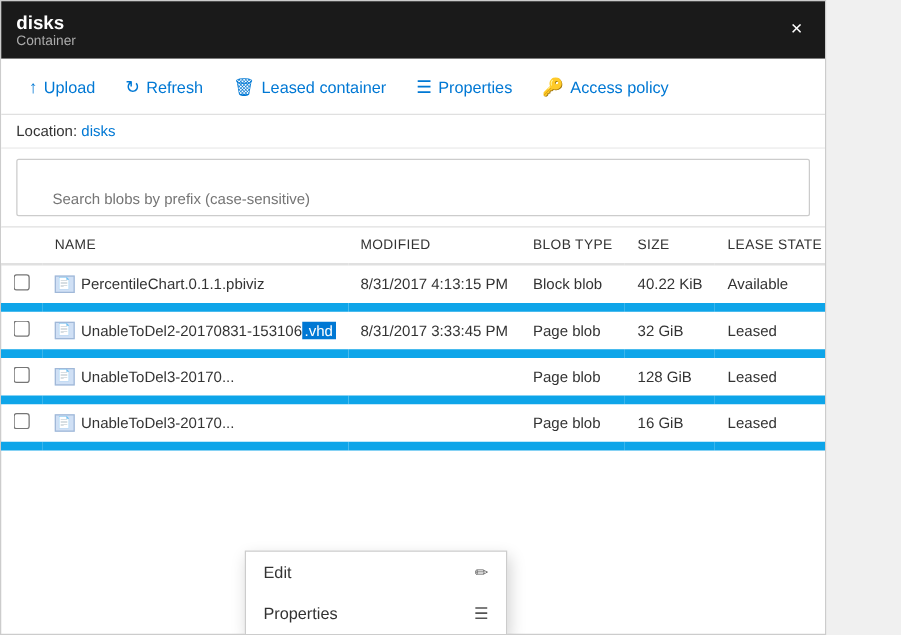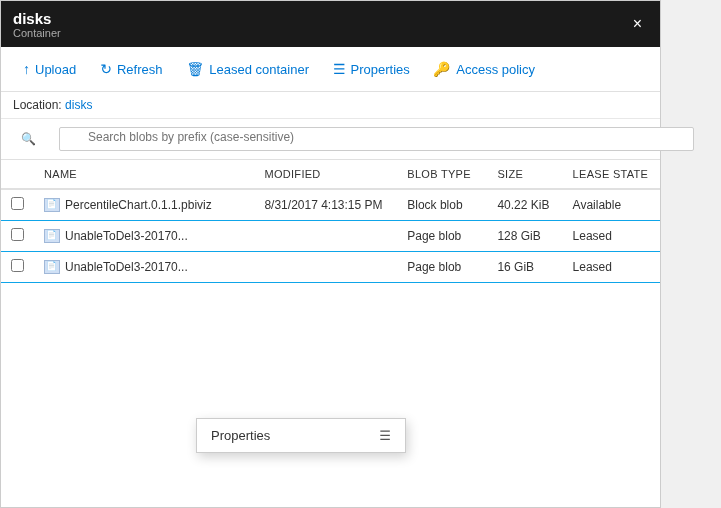--- a/index.html
+++ b/index.html
@@ -77,28 +77,27 @@
       text-decoration: none;
       cursor: pointer;
     }
     .search-bar {
       padding: 8px 12px;
       background: #fff;
       border-bottom: 1px solid #e0e0e0;
     }
     .search-input {
       width: 100%;
-      padding: 2px 10px 6px 28px;
+      padding: 24px 10px 6px 28px;
       border: 1px solid #ccc;
       border-radius: 2px;
       font-size: 12px;
       color: #333;
       background: #fff;
       position: relative;
-      margin-left: 46px;
     }
     .search-wrapper {
       position: relative;
     }
     .search-icon-inner {
       position: absolute;
       left: 8px;
       top: 50%;
       transform: translateY(-50%);
       color: #666;
@@ -122,21 +121,21 @@
       padding: 8px 10px;
       text-align: left;
       font-size: 11px;
       font-weight: 400;
       color: #333;
       text-transform: uppercase;
       letter-spacing: 0.3px;
       white-space: nowrap;
     }
     tbody tr {
-      border-bottom: 1px solid #0ea5e9;
+      border-bottom: 7px solid #0ea5e9;
     }
     tbody tr.selected { background: #dde9f5; }
     tbody td {
       padding: 7px 10px;
       font-size: 12px;
       color: #333;
       white-space: nowrap;
     }
     .checkbox-cell {
       width: 30px;
@@ -241,37 +240,49 @@
       <tr>
             <td class="checkbox-cell"><input type="checkbox" style=""></td>
             <td><span style="display:inline-block;width:16px;height:14px;background:#d0e0f5;border:1px solid #a0b8d8;margin-right:5px;vertical-align:middle;font-size:9px;text-align:center;color:#555;">📄</span>PercentileChart.0.1.1.pbiviz</td>
             <td>8/31/2017 4:13:15 PM</td>
             <td>Block blob</td>
             <td>40.22 KiB</td>
             <td>Available</td>
           </tr>
           <tr>
             <td class="checkbox-cell"><input type="checkbox" style=""></td>
+            <td><span style="display:inline-block;width:16px;height:14px;background:#d0e0f5;border:1px solid #a0b8d8;margin-right:5px;vertical-align:middle;font-size:9px;text-align:center;color:#555;">📄</span>UnableToDel2-20170831-153106<span class="highlighted-text">.vhd</span></td>
+            <td>8/31/2017 3:33:45 PM</td>
+            <td>Page blob</td>
+            <td>32 GiB</td>
+            <td>Leased</td>
+          </tr>
+          <tr>
+            <td class="checkbox-cell"><input type="checkbox" style=""></td>
             <td><span style="display:inline-block;width:16px;height:14px;background:#d0e0f5;border:1px solid #a0b8d8;margin-right:5px;vertical-align:middle;font-size:9px;text-align:center;color:#555;">📄</span>UnableToDel3-20170...</td>
             <td></td>
             <td>Page blob</td>
             <td>128 GiB</td>
             <td>Leased</td>
           </tr>
           <tr>
             <td class="checkbox-cell"><input type="checkbox" style=""></td>
             <td><span style="display:inline-block;width:16px;height:14px;background:#d0e0f5;border:1px solid #a0b8d8;margin-right:5px;vertical-align:middle;font-size:9px;text-align:center;color:#555;">📄</span>UnableToDel3-20170...</td>
             <td></td>
             <td>Page blob</td>
             <td>16 GiB</td>
             <td>Leased</td>
           </tr>
         </tbody>
     </table>
 
     <div class="context-menu" id="context-menu">
+    <div class="context-menu-item">
+          <span>Edit</span>
+          <span class="context-menu-icon">✏</span>
+        </div>
         <div class="context-menu-item">
           <span>Properties</span>
           <span class="context-menu-icon">☰</span>
         </div>
       </div>
   </div>
 </div>
 
 </body></html>

